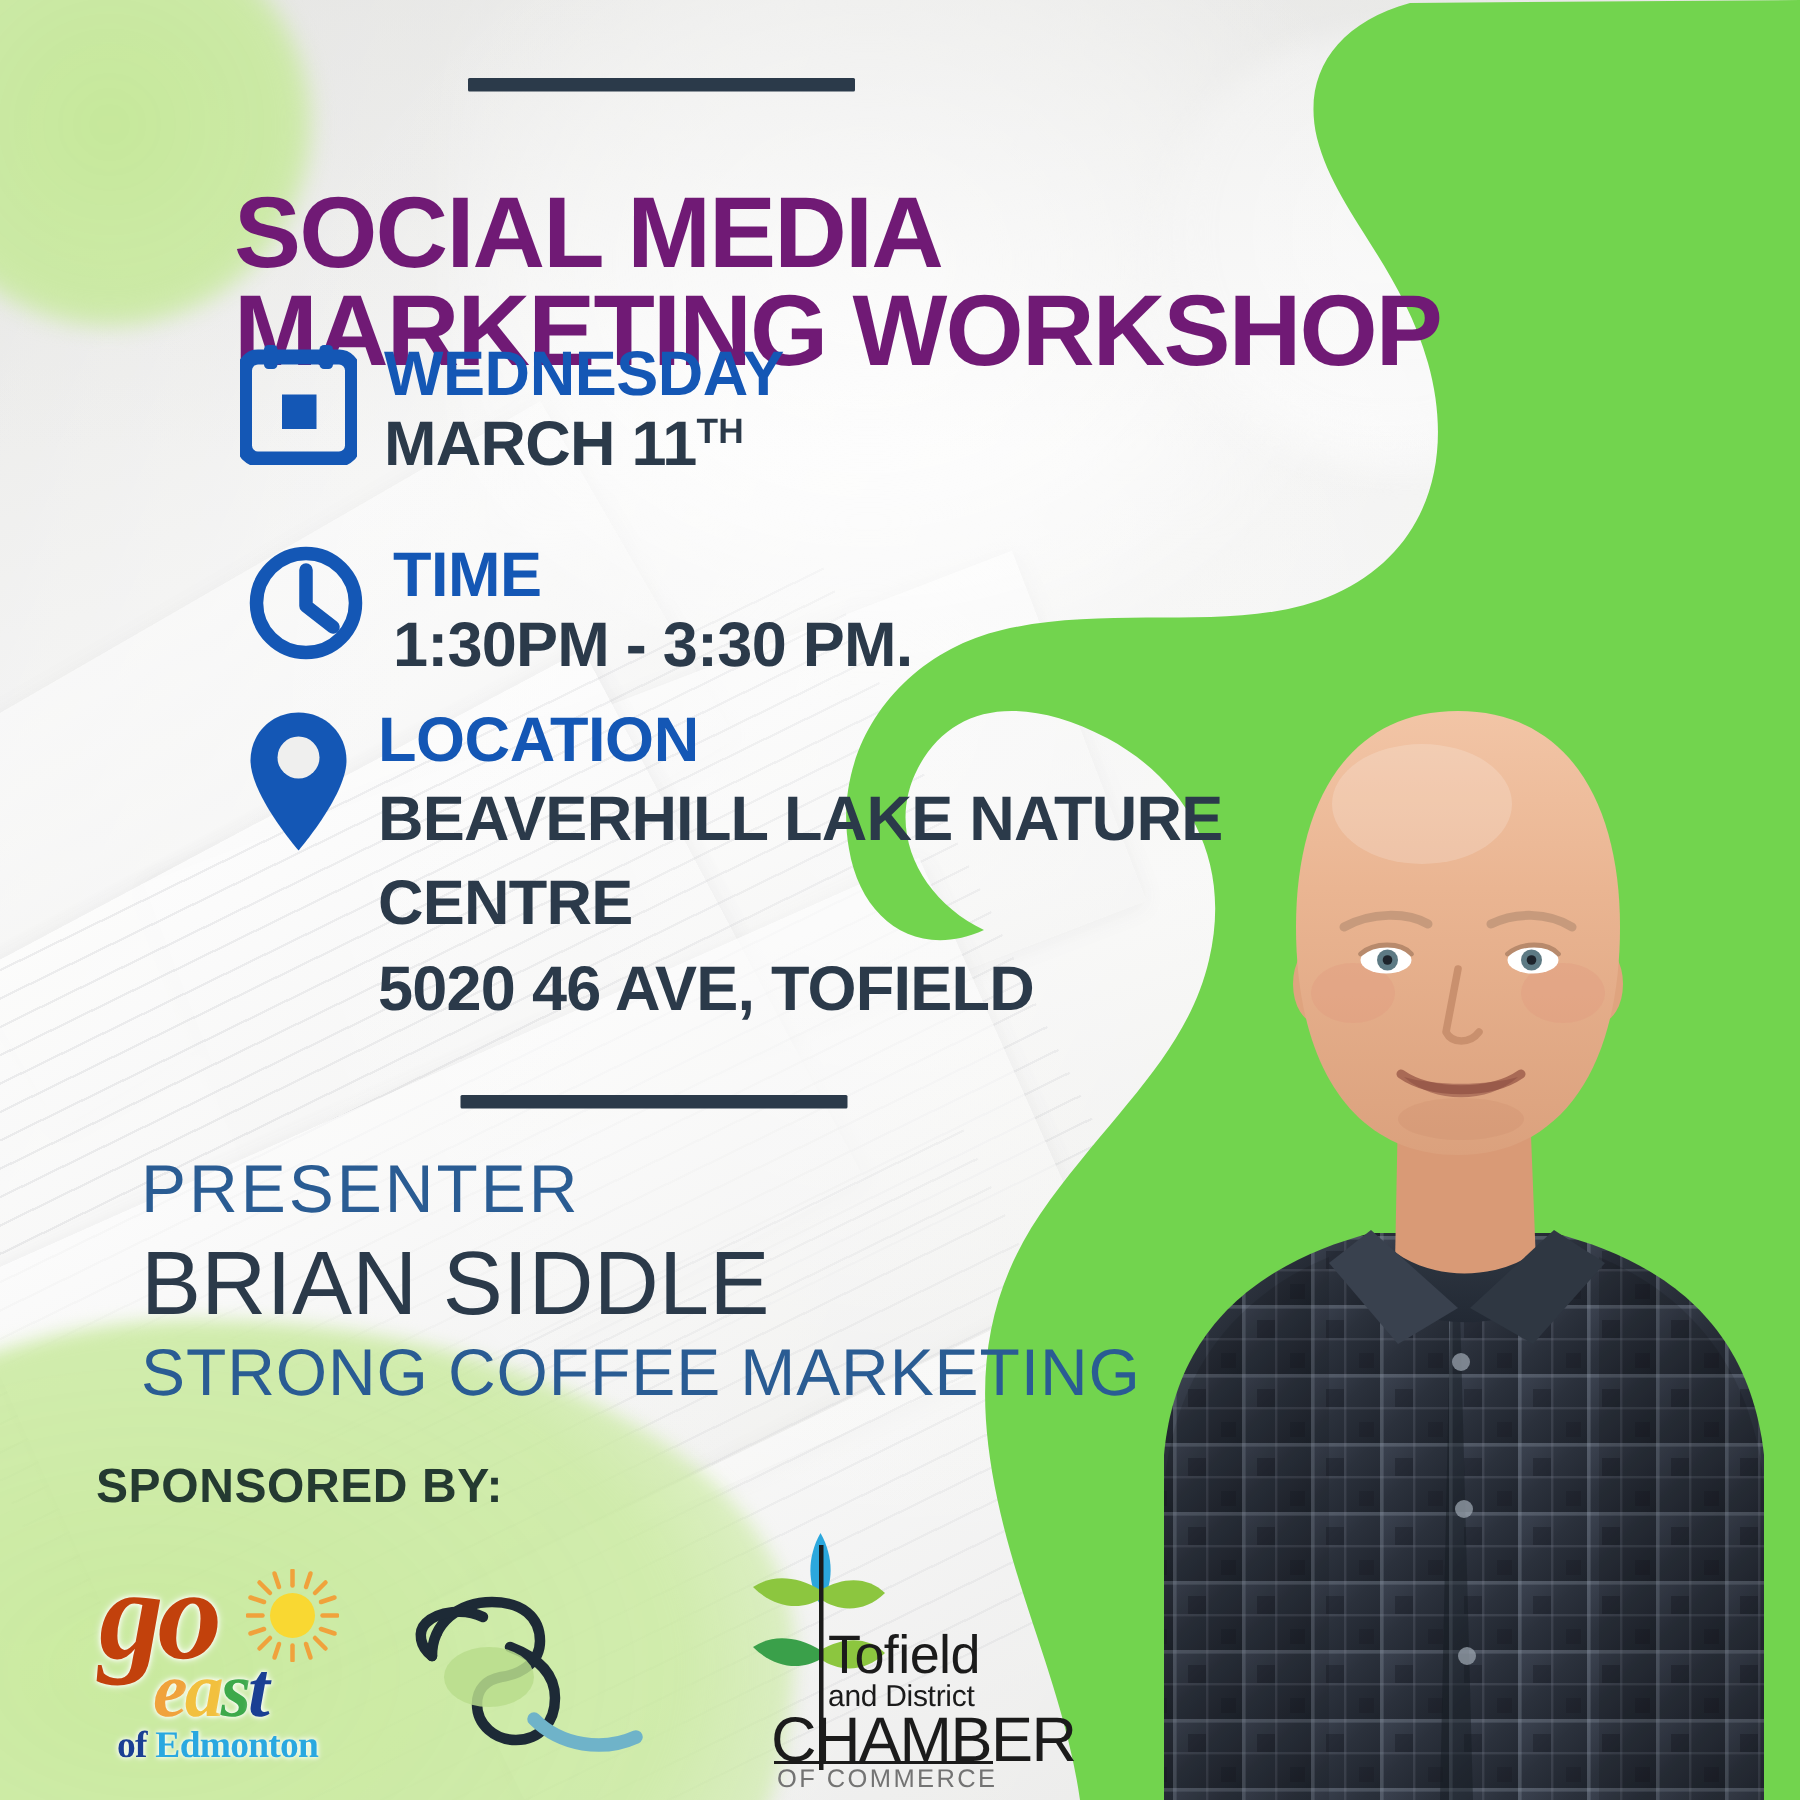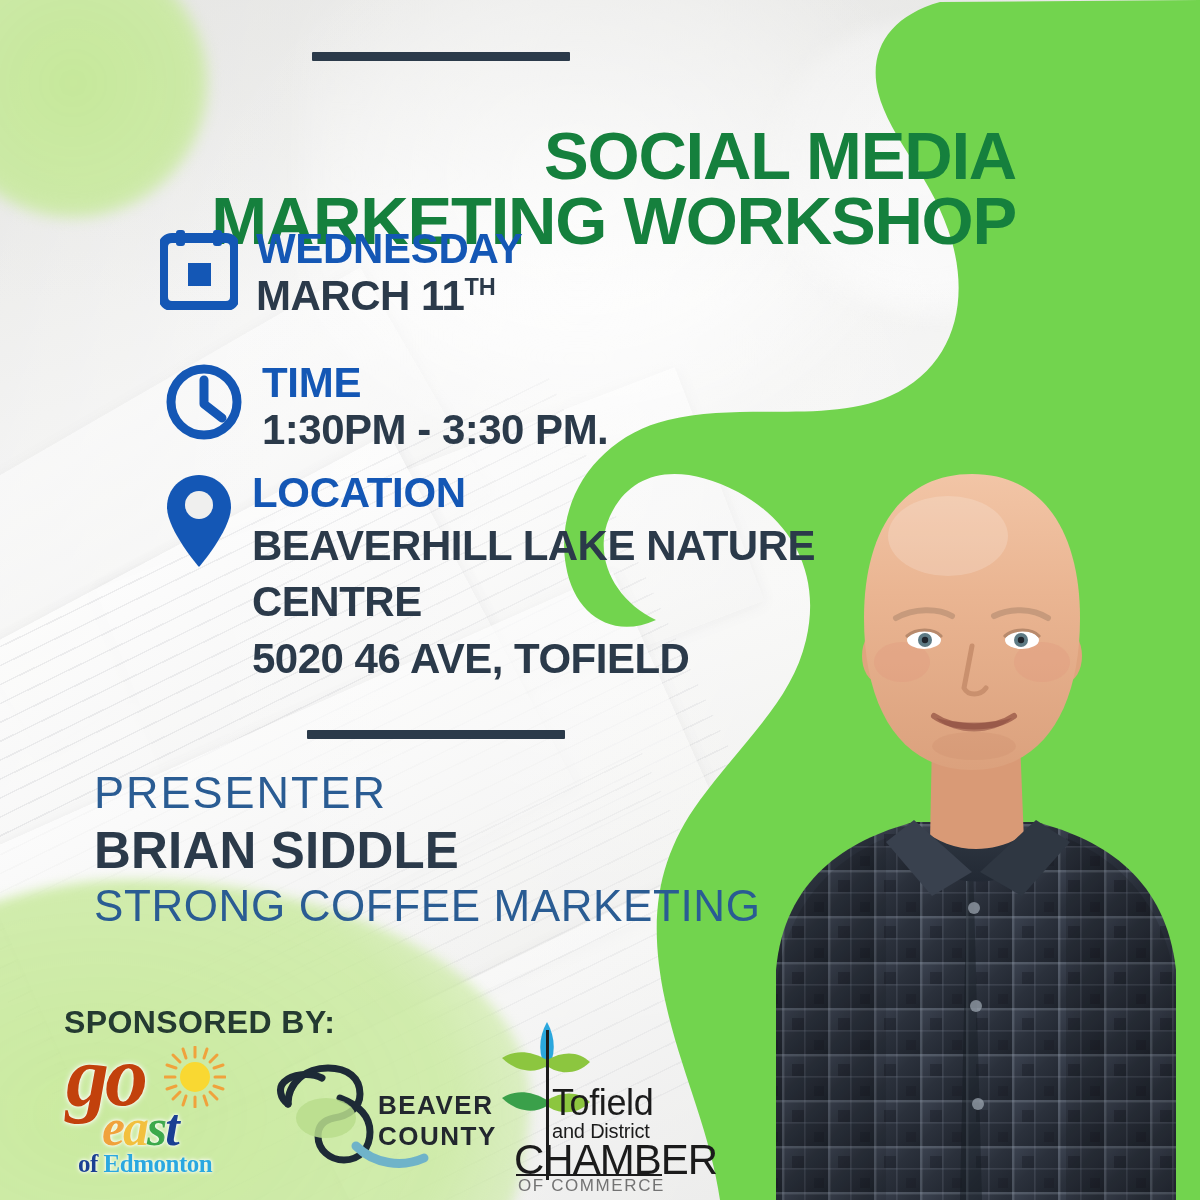--- a/index.html
+++ b/index.html
@@ -85,28 +85,27 @@
     height: 9px;
     background: #2b3a4a;
     border-radius: 1px;
   }
   .rule-top { left: 312px; top: 52px; width: 258px; }
   .rule-mid { left: 307px; top: 730px; width: 258px; }
 
   
   .headline {
     position: absolute; left: 156px; top: 78px;
-    color: #15803d;
+    color: #701a75;
     font-weight: 700;
     font-size: 67px;
     line-height: 0.97;
     letter-spacing: -1.2px;
     text-transform: uppercase;
     width: 860px;
-    text-align: right;
   }
   .headline .l2 { display: block; }
 
   
   .info-row { position: absolute; display: flex; align-items: flex-start; }
   .info-icon { flex: 0 0 auto; }
   .info-text { margin-left: 18px; }
 
   .row-date { left: 160px; top: 228px; }
   .row-time { left: 164px; top: 362px; }
@@ -140,22 +139,22 @@
     color: #2a5c93;
     font-weight: 400;
     font-size: 45px;
     letter-spacing: 2.0px;
     text-transform: uppercase;
     line-height: 1.1;
     display: block;
   }
   .p-name {
     color: #2b3a4a;
-    font-weight: 700;
-    font-size: 51px;
+    font-weight: 400;
+    font-size: 60px;
     letter-spacing: 0.2px;
     text-transform: uppercase;
     line-height: 1.12;
     display: block;
     margin-top: 4px;
   }
   .p-company {
     color: #2a5c93;
     font-weight: 400;
     font-size: 44px;
@@ -167,21 +166,20 @@
   }
 
   
   .sponsored-by {
     position: absolute; left: 64px; top: 972px;
     color: #243a31;
     font-weight: 700;
     font-size: 32px;
     letter-spacing: 0.4px;
     text-transform: uppercase;
-    margin-top: 32px;
   }
   .logos { position: absolute; left: 60px; top: 1016px; display: flex; align-items: flex-end; gap: 10px; }
 
   .logo-goeast { position: relative; width: 200px; height: 168px; }
   .ge-line1 {
     position: absolute; left: 6px; top: 2px;
     font-family: "Liberation Serif", serif;
     font-style: italic; font-weight: 700;
     font-size: 86px; color: #c2410c;
     letter-spacing: -4px;
@@ -367,24 +365,20 @@
       <svg width="210" height="150" viewBox="0 0 210 150">
         <path d="M18 62 C 18 40 36 26 58 26 C 78 26 90 36 90 52
                  C 90 66 78 74 64 76 C 54 78 48 84 48 94
                  C 48 108 60 118 74 118 C 90 118 100 106 100 90
                  C 100 72 86 62 70 56" fill="none" stroke="#1d2a36" stroke-width="7" stroke-linecap="round"></path>
         <path d="M18 62 C 10 56 8 46 14 40 C 22 32 40 30 52 36" fill="none" stroke="#1d2a36" stroke-width="7" stroke-linecap="round"></path>
         <ellipse cx="56" cy="76" rx="30" ry="20" fill="#b8dd8c" opacity="0.85"></ellipse>
         <circle cx="22" cy="47" r="2.6" fill="#1d2a36"></circle>
         <path d="M86 104 C 104 122 132 126 154 116" fill="none" stroke="#6fb3c9" stroke-width="9" stroke-linecap="round"></path>
       </svg>
-      <span class="bc-text">
-        <span style="display:block">BEAVER</span>
-        <span style="display:block">COUNTY</span>
-      </span>
     </div>
 
     <div class="logo-chamber">
       <svg width="176" height="176" viewBox="0 0 176 176" style="position:absolute;left:0;top:0">
         <path d="M57 6 C 48 22 48 40 57 54 C 66 40 66 22 57 6 Z" fill="#2ba7dd"></path>
         <path d="M57 44 C 40 34 24 34 12 42 C 26 56 44 58 57 50 Z" fill="#8cc63f"></path>
         <path d="M57 44 C 74 34 90 36 100 46 C 86 60 68 58 57 50 Z" fill="#8cc63f"></path>
         <path d="M57 84 C 40 74 24 74 12 82 C 26 96 44 98 57 90 Z" fill="#3aa04a"></path>
         <path d="M57 84 C 74 74 90 76 100 86 C 86 100 68 98 57 90 Z" fill="#8cc63f"></path>
       </svg>

